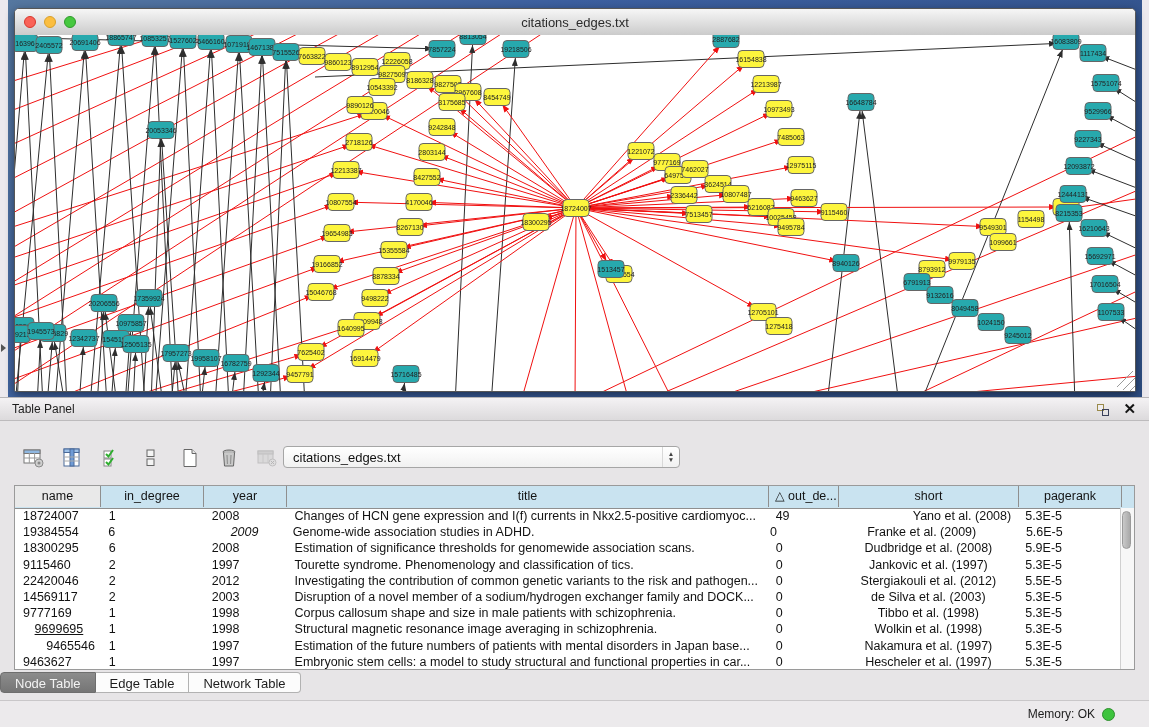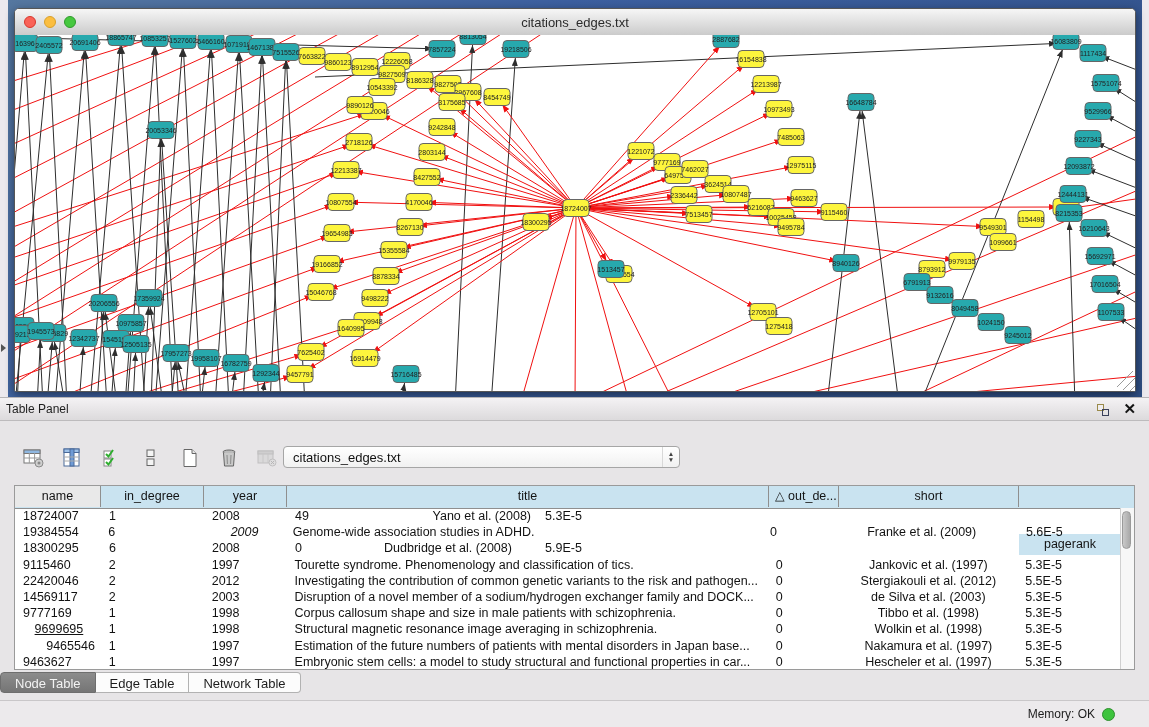--- a/index.html
+++ b/index.html
@@ -20,21 +20,21 @@
   .l-red{background:#f96257;border:1px solid #d8372c}
   .l-yellow{background:#fbbe40;border:1px solid #d9a02a}
   .l-green{background:#46c83f;border:1px solid #2f9a2c}
   .wtitle{flex:1;text-align:center;font-size:13px;color:#2b2b2b}
   .canvas{position:absolute;left:0;top:26px;width:1120px;height:356px;overflow:hidden;background:#fff}
   #net{display:block}
   
   #tpbar{position:absolute;top:397px;left:0;width:1149px;height:24px;box-sizing:border-box;
         background:linear-gradient(#f4f2f4,#dcdadc);border-top:1px solid #b7b5b7;border-bottom:1px solid #bdbbbd;
         display:flex;align-items:center}
-  #tpbar .t{margin-left:6px;font-size:12px;color:#1e1e1e}
+  #tpbar .t{margin-left:12px;font-size:12px;color:#1e1e1e}
   .float-ic{position:absolute;right:40px;top:6px;width:12px;height:12px}
   .float-ic .a{position:absolute;left:0;top:0;width:7px;height:7px;border:1px solid #9a8a4a;background:#efedef;box-sizing:border-box}
   .float-ic .b{position:absolute;right:0;bottom:0;width:7px;height:7px;border:1px solid #39405a;box-sizing:border-box}
   .close-ic{position:absolute;right:13px;top:2px;font-size:15px;font-weight:bold;color:#141414;cursor:default}
   
   #tpbody{position:absolute;top:421px;left:0;width:1149px;height:279px;background:#e7e5e7}
   #toolbar{position:absolute;top:22px;left:20px;height:30px;display:flex;align-items:center;gap:11px}
   .tbtn{width:28px;height:27px;display:flex;align-items:center;justify-content:center}
   .fx{font-family:"Liberation Serif",serif;font-style:italic;font-weight:bold;font-size:14px;color:#111}
   .fx small{font-size:10px}
@@ -769,44 +769,46 @@
   </div>
 
   <div id="table">
     <div id="thead">
         <div class="th th-name" style="width: 86px;">name</div>
         <div class="th" style="width: 103px;">in_degree</div>
         <div class="th" style="width: 83px;">year</div>
         <div class="th" style="width: 482px;">title</div>
         <div class="th" style="width: 70px; text-align: left; padding-left: 6px;">△ out_de...</div>
         <div class="th" style="width: 180px;">short</div>
-        <div class="th" style="width: 103px; margin-top: 48px;">pagerank</div>
+        <div class="th" style="width: 103px;">pagerank</div>
       </div>
     <div id="tbody">
         <div class="tr">
           <div class="td" style="width: 86px; text-align: left;">18724007</div>
           <div class="td" style="width: 103px; text-align: left;">1</div>
           <div class="td" style="width: 83px; text-align: left;">2008</div>
+          <div class="td" style="width: 482px; text-align: left;">Changes of HCN gene expression and I(f) currents in Nkx2.5-positive cardiomyoc...</div>
           <div class="td" style="width: 70px; text-align: left;">49</div>
           <div class="td" style="width: 180px; text-align: right;">Yano et al. (2008)</div>
           <div class="td" style="width: 103px; text-align: left;">5.3E-5</div>
         </div>
         <div class="tr">
           <div class="td" style="width: 86px; text-align: left;">19384554</div>
           <div class="td" style="width: 103px; text-align: left;">6</div>
           <div class="td" style="width: 83px; text-align: center; font-style: italic;">2009</div>
           <div class="td" style="width: 482px; text-align: left;">Genome-wide association studies in ADHD.</div>
           <div class="td" style="width: 70px; text-align: left;">0</div>
           <div class="td" style="width: 180px; text-align: center;">Franke et al. (2009)</div>
           <div class="td" style="width: 103px; text-align: left; margin-left: 8px;">5.6E-5</div>
         </div>
         <div class="tr">
           <div class="td" style="width: 86px; text-align: left;">18300295</div>
           <div class="td" style="width: 103px; text-align: left;">6</div>
           <div class="td" style="width: 83px; text-align: left;">2008</div>
+          <div class="td" style="width: 482px; text-align: left;">Estimation of significance thresholds for genomewide association scans.</div>
           <div class="td" style="width: 70px; text-align: left;">0</div>
           <div class="td" style="width: 180px; text-align: center;">Dudbridge et al. (2008)</div>
           <div class="td" style="width: 103px; text-align: left;">5.9E-5</div>
         </div>
         <div class="tr">
           <div class="td" style="width: 86px; text-align: left;">9115460</div>
           <div class="td" style="width: 103px; text-align: left;">2</div>
           <div class="td" style="width: 83px; text-align: left;">1997</div>
           <div class="td" style="width: 482px; text-align: left;">Tourette syndrome. Phenomenology and classification of tics.</div>
           <div class="td" style="width: 70px; text-align: left;">0</div>

